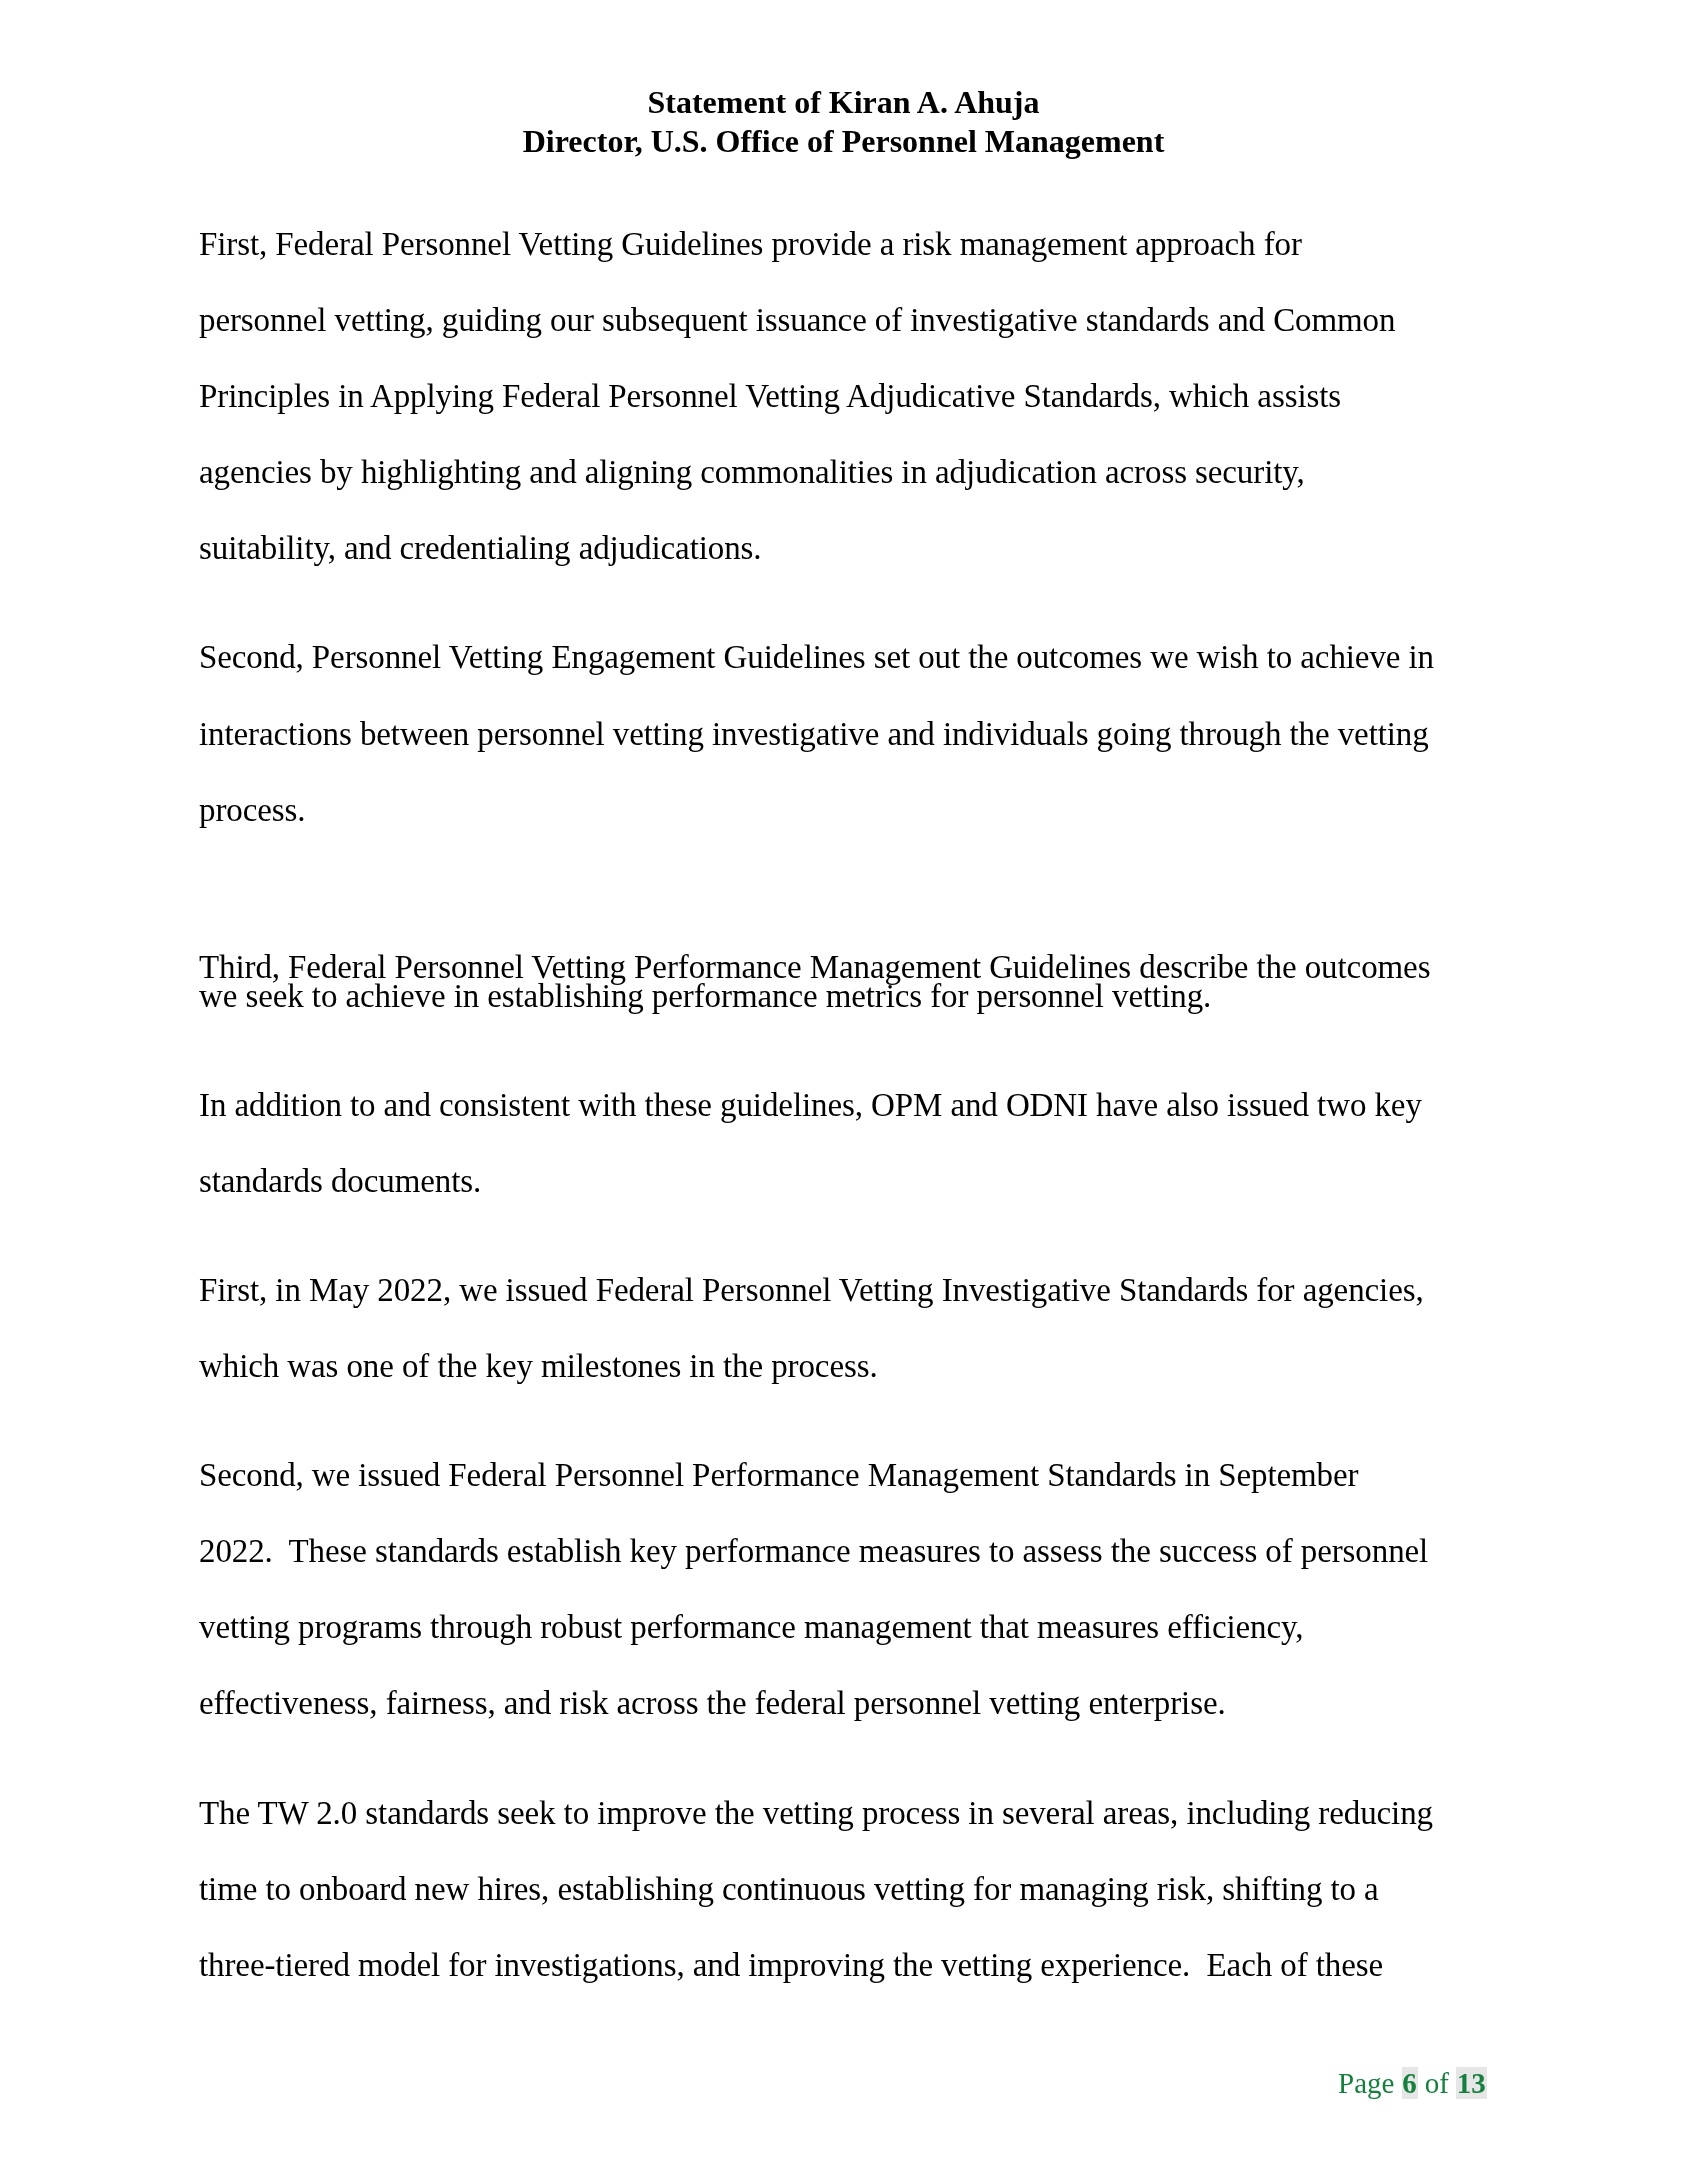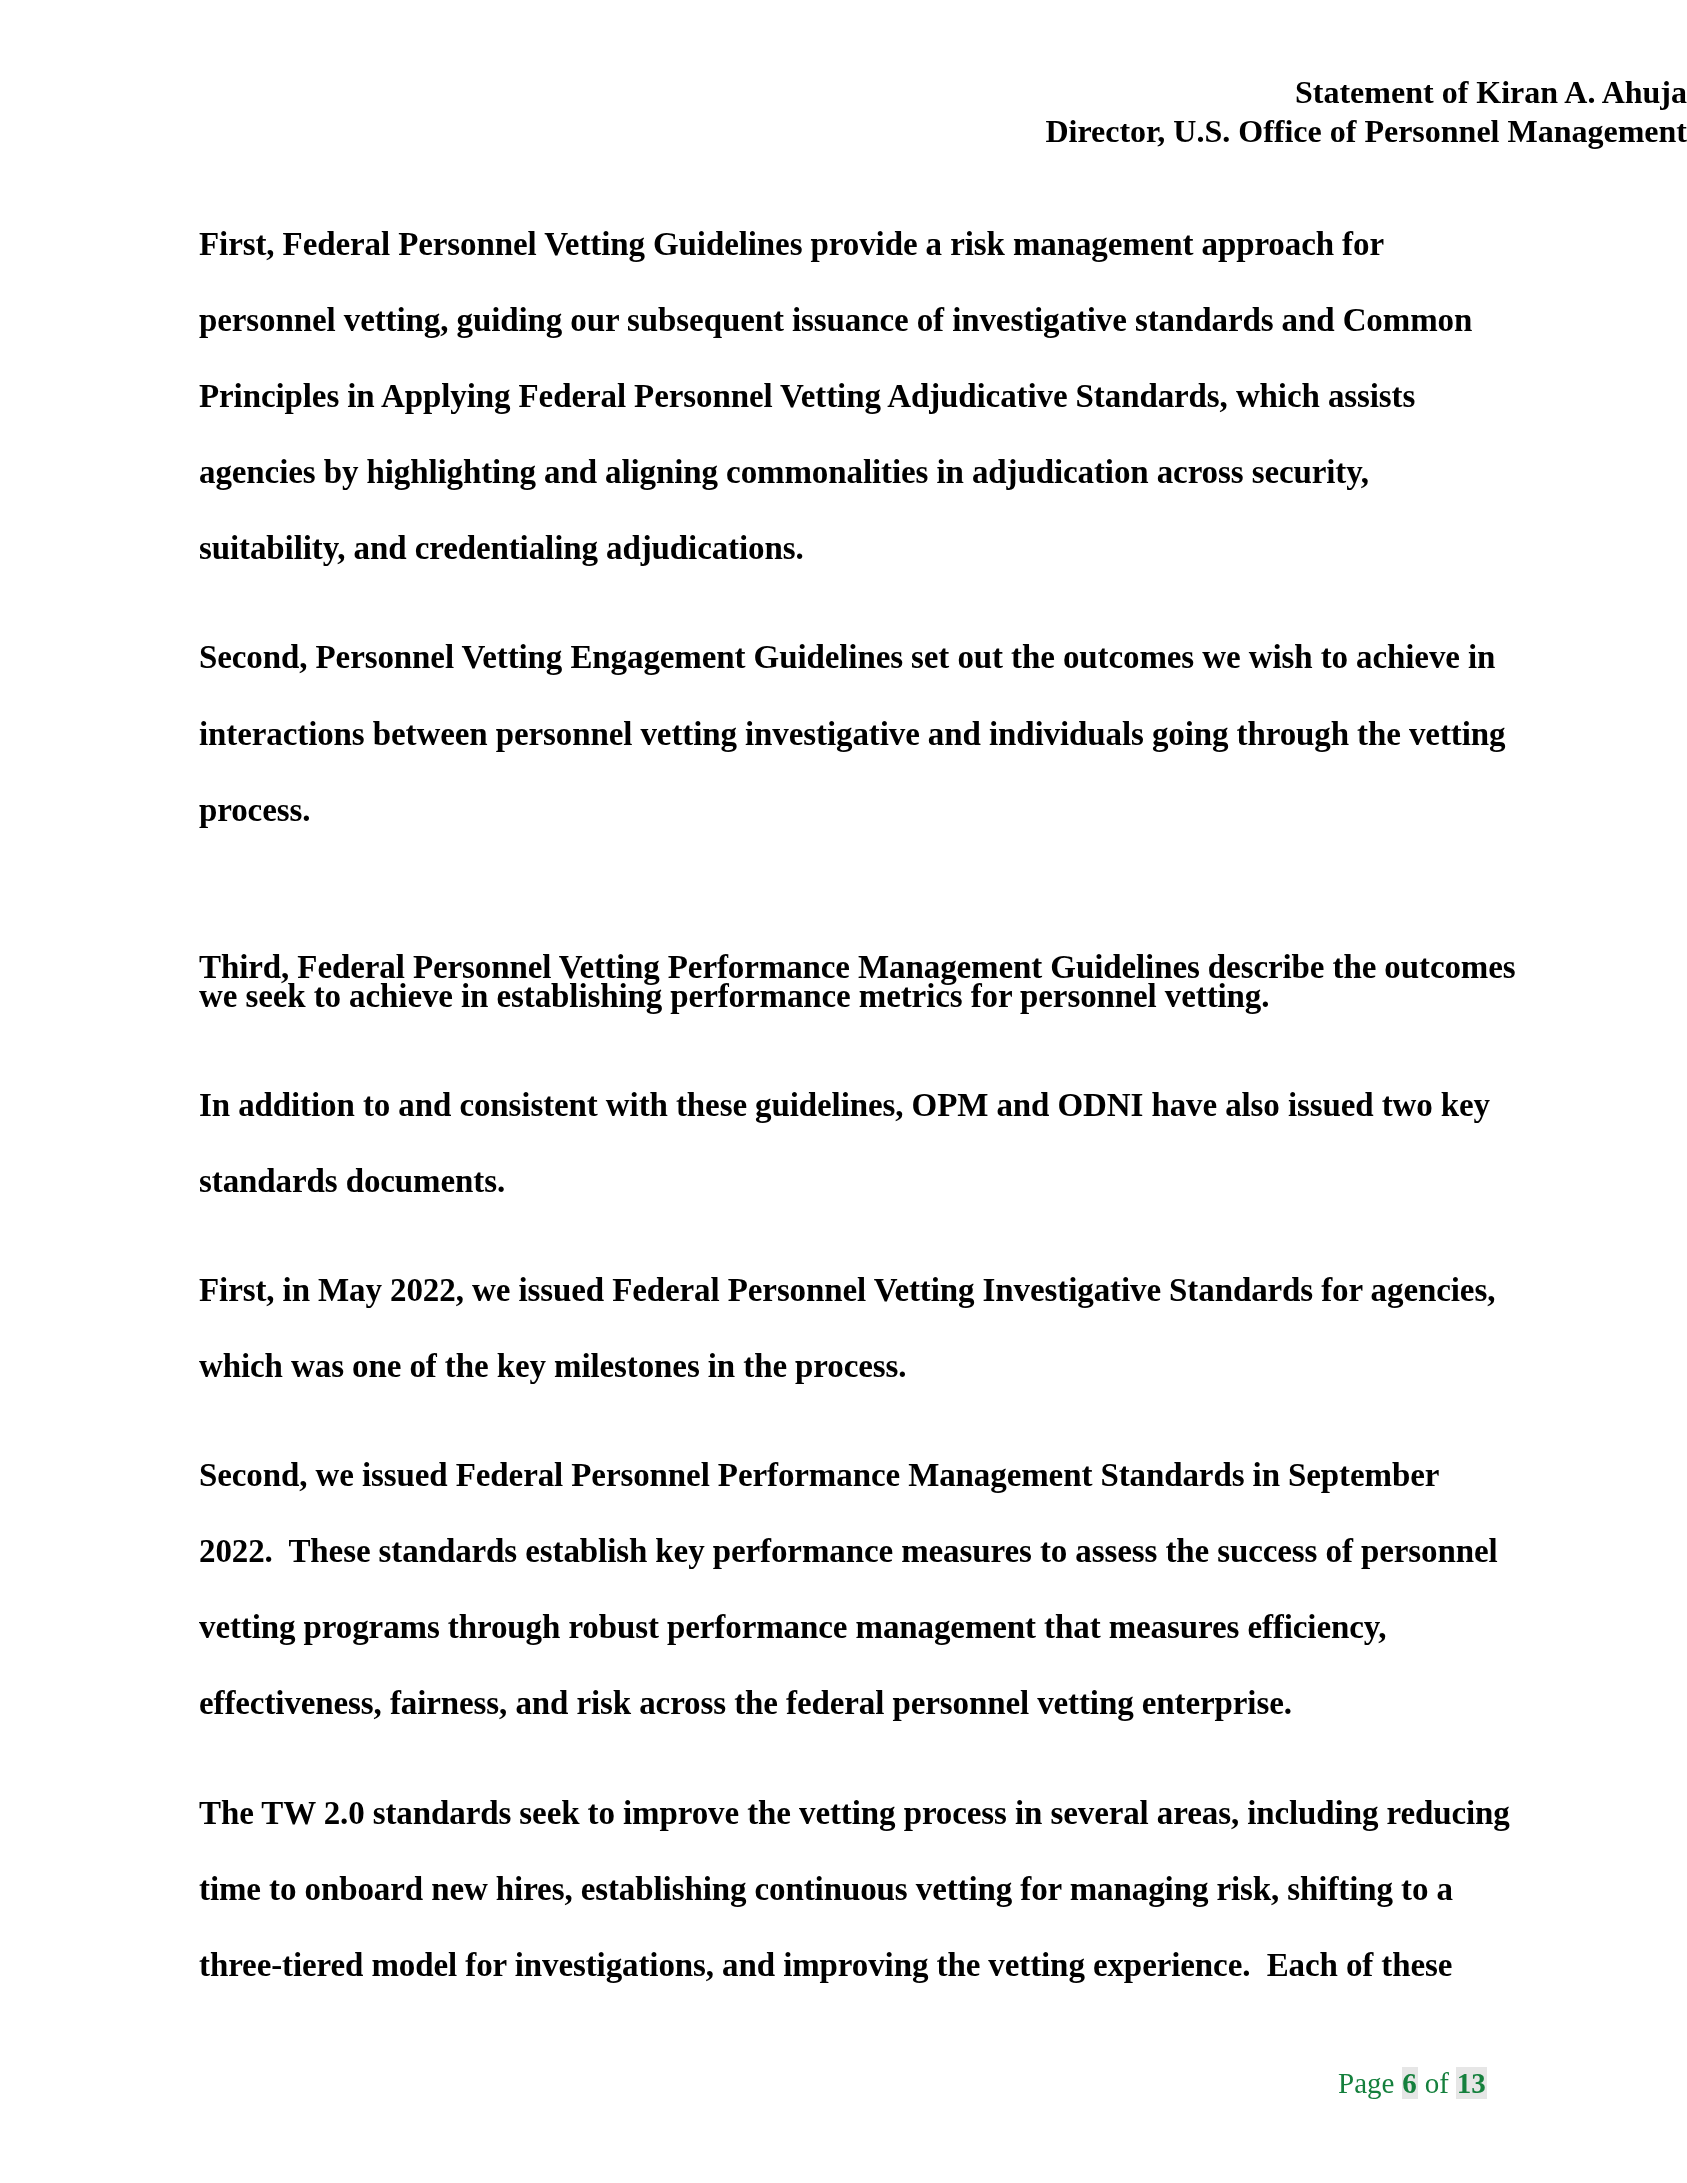--- a/index.html
+++ b/index.html
@@ -18,40 +18,39 @@
     .page {
       position: absolute;
       left: 0; top: 0;
       width: 1687px;
       height: 2183px;
       background: #ffffff;
     }
     .header {
       position: absolute;
       left: 0;
-      top: 73px;
+      top: 83px;
       width: 1687px;
-      text-align: right;
+      text-align: center;
       font-weight: bold;
       font-size: 32px;
       line-height: 39px;
     }
     .header .hline {
       display: block;
       white-space: nowrap;
     }
     .body-line {
       position: absolute;
       left: 199px;
       font-size: 33px;
       line-height: 38px;
       height: 38px;
       white-space: nowrap;
       letter-spacing: -0.1px;
-      font-weight: bold;
     }
     .footer {
       position: absolute;
       left: 1338px;
       top: 2067px;
       font-size: 29px;
       line-height: 32px;
       white-space: nowrap;
       color: #15803d;
     }

